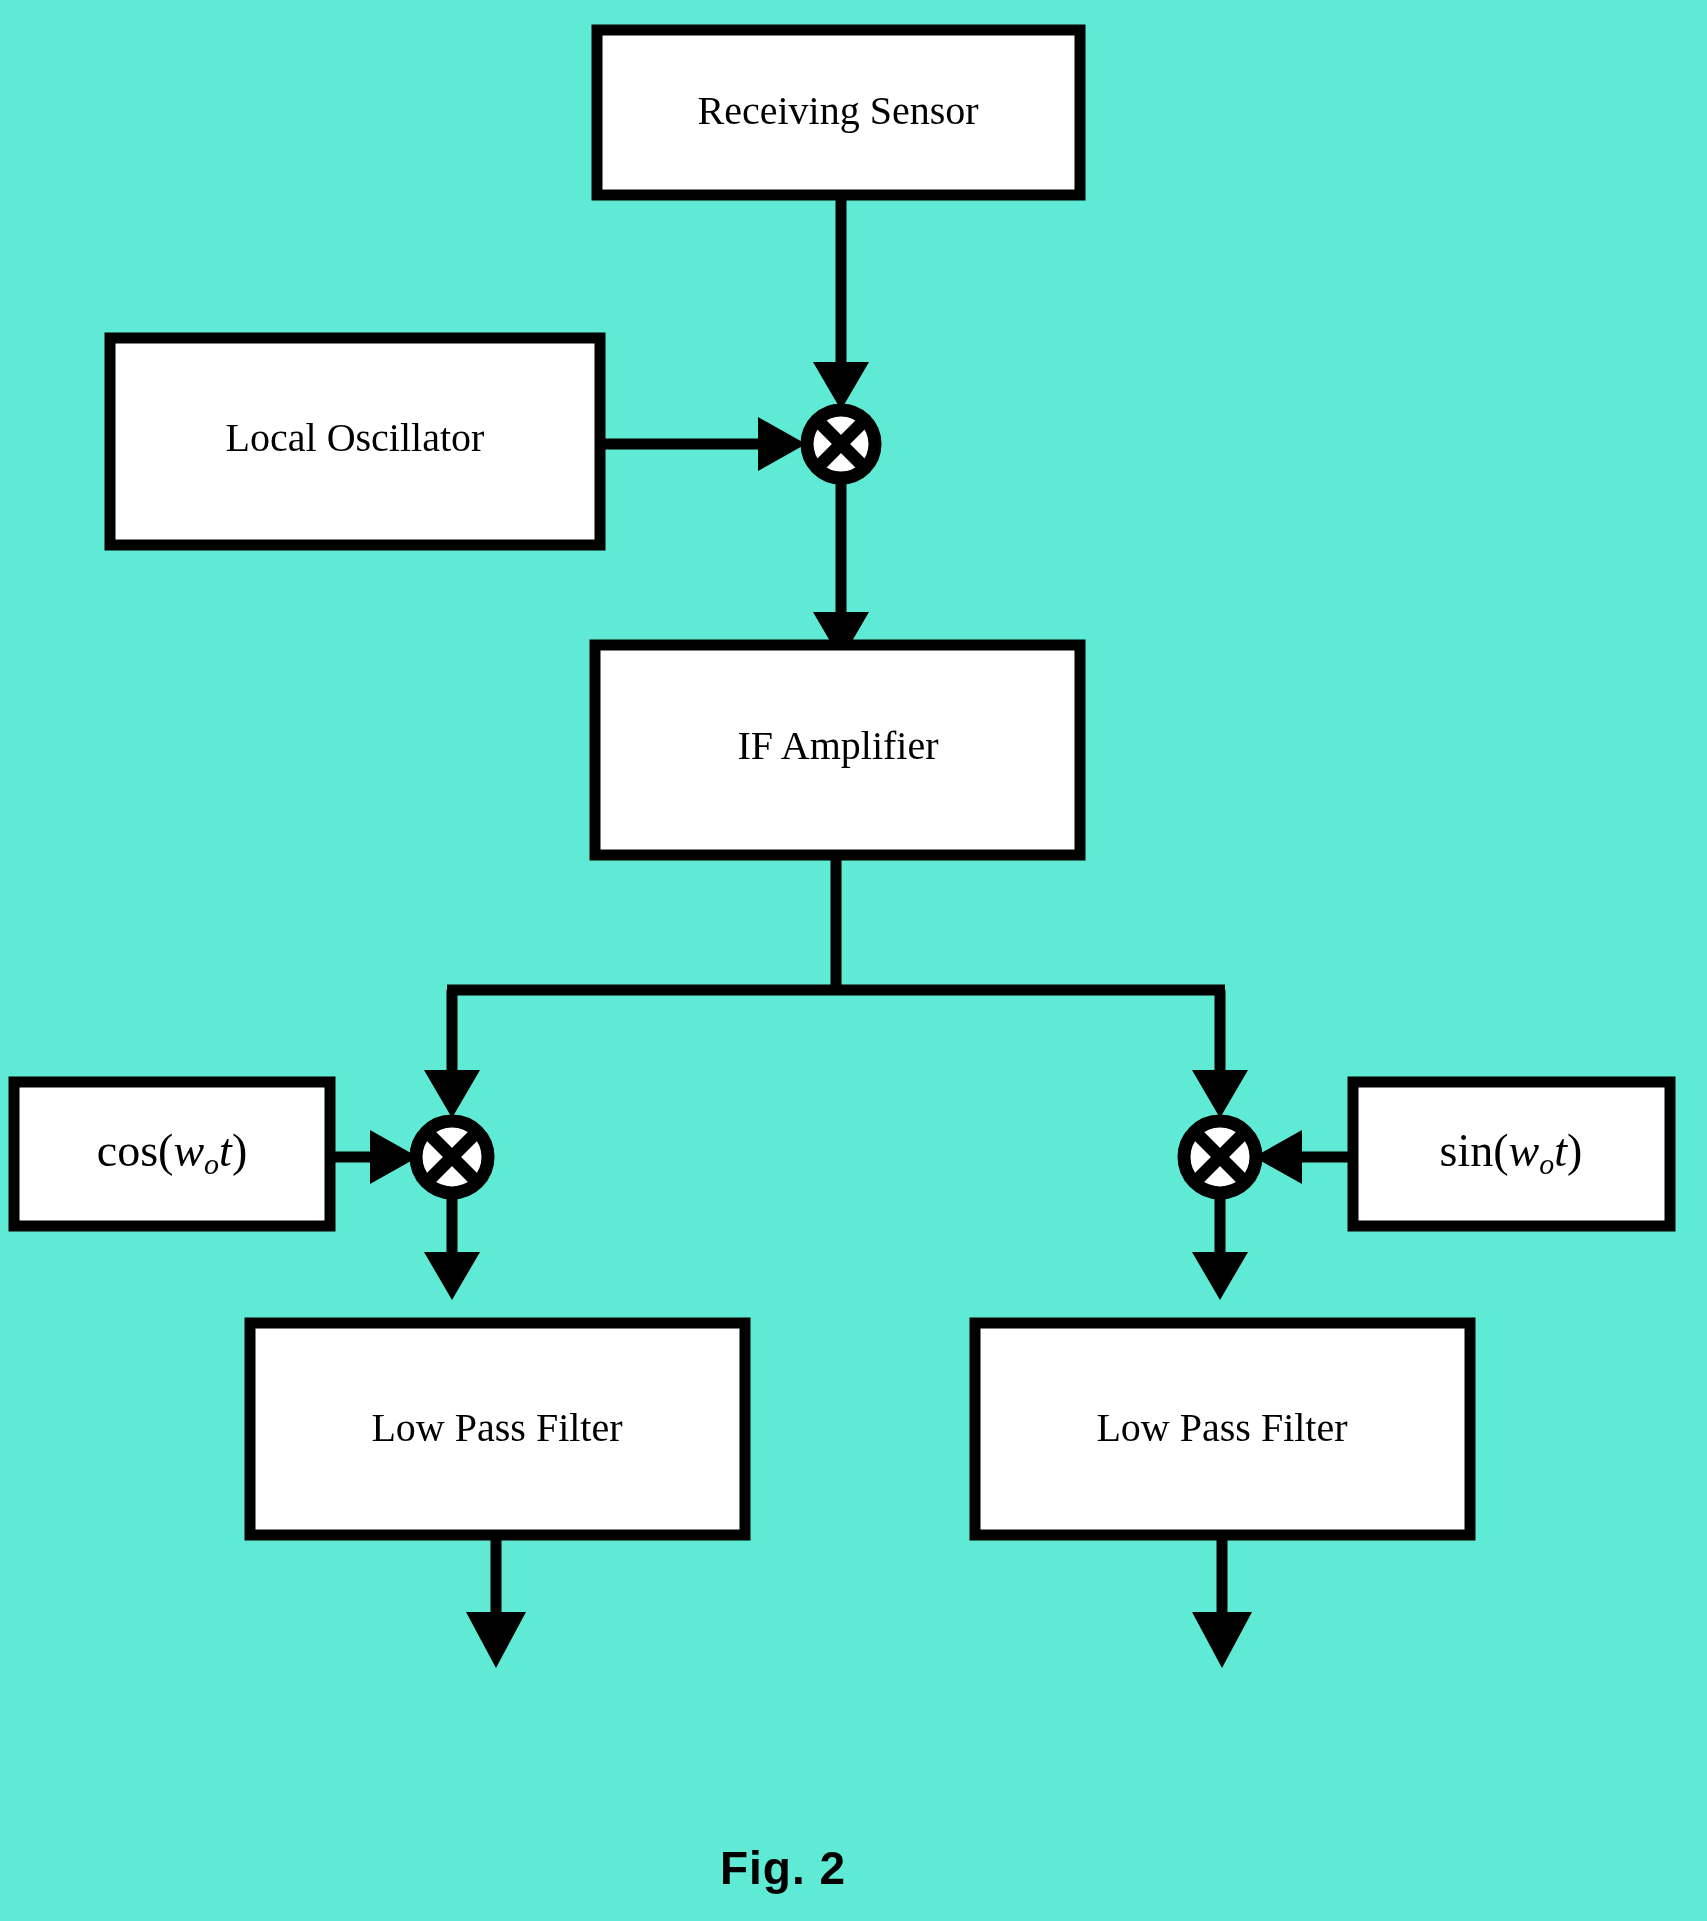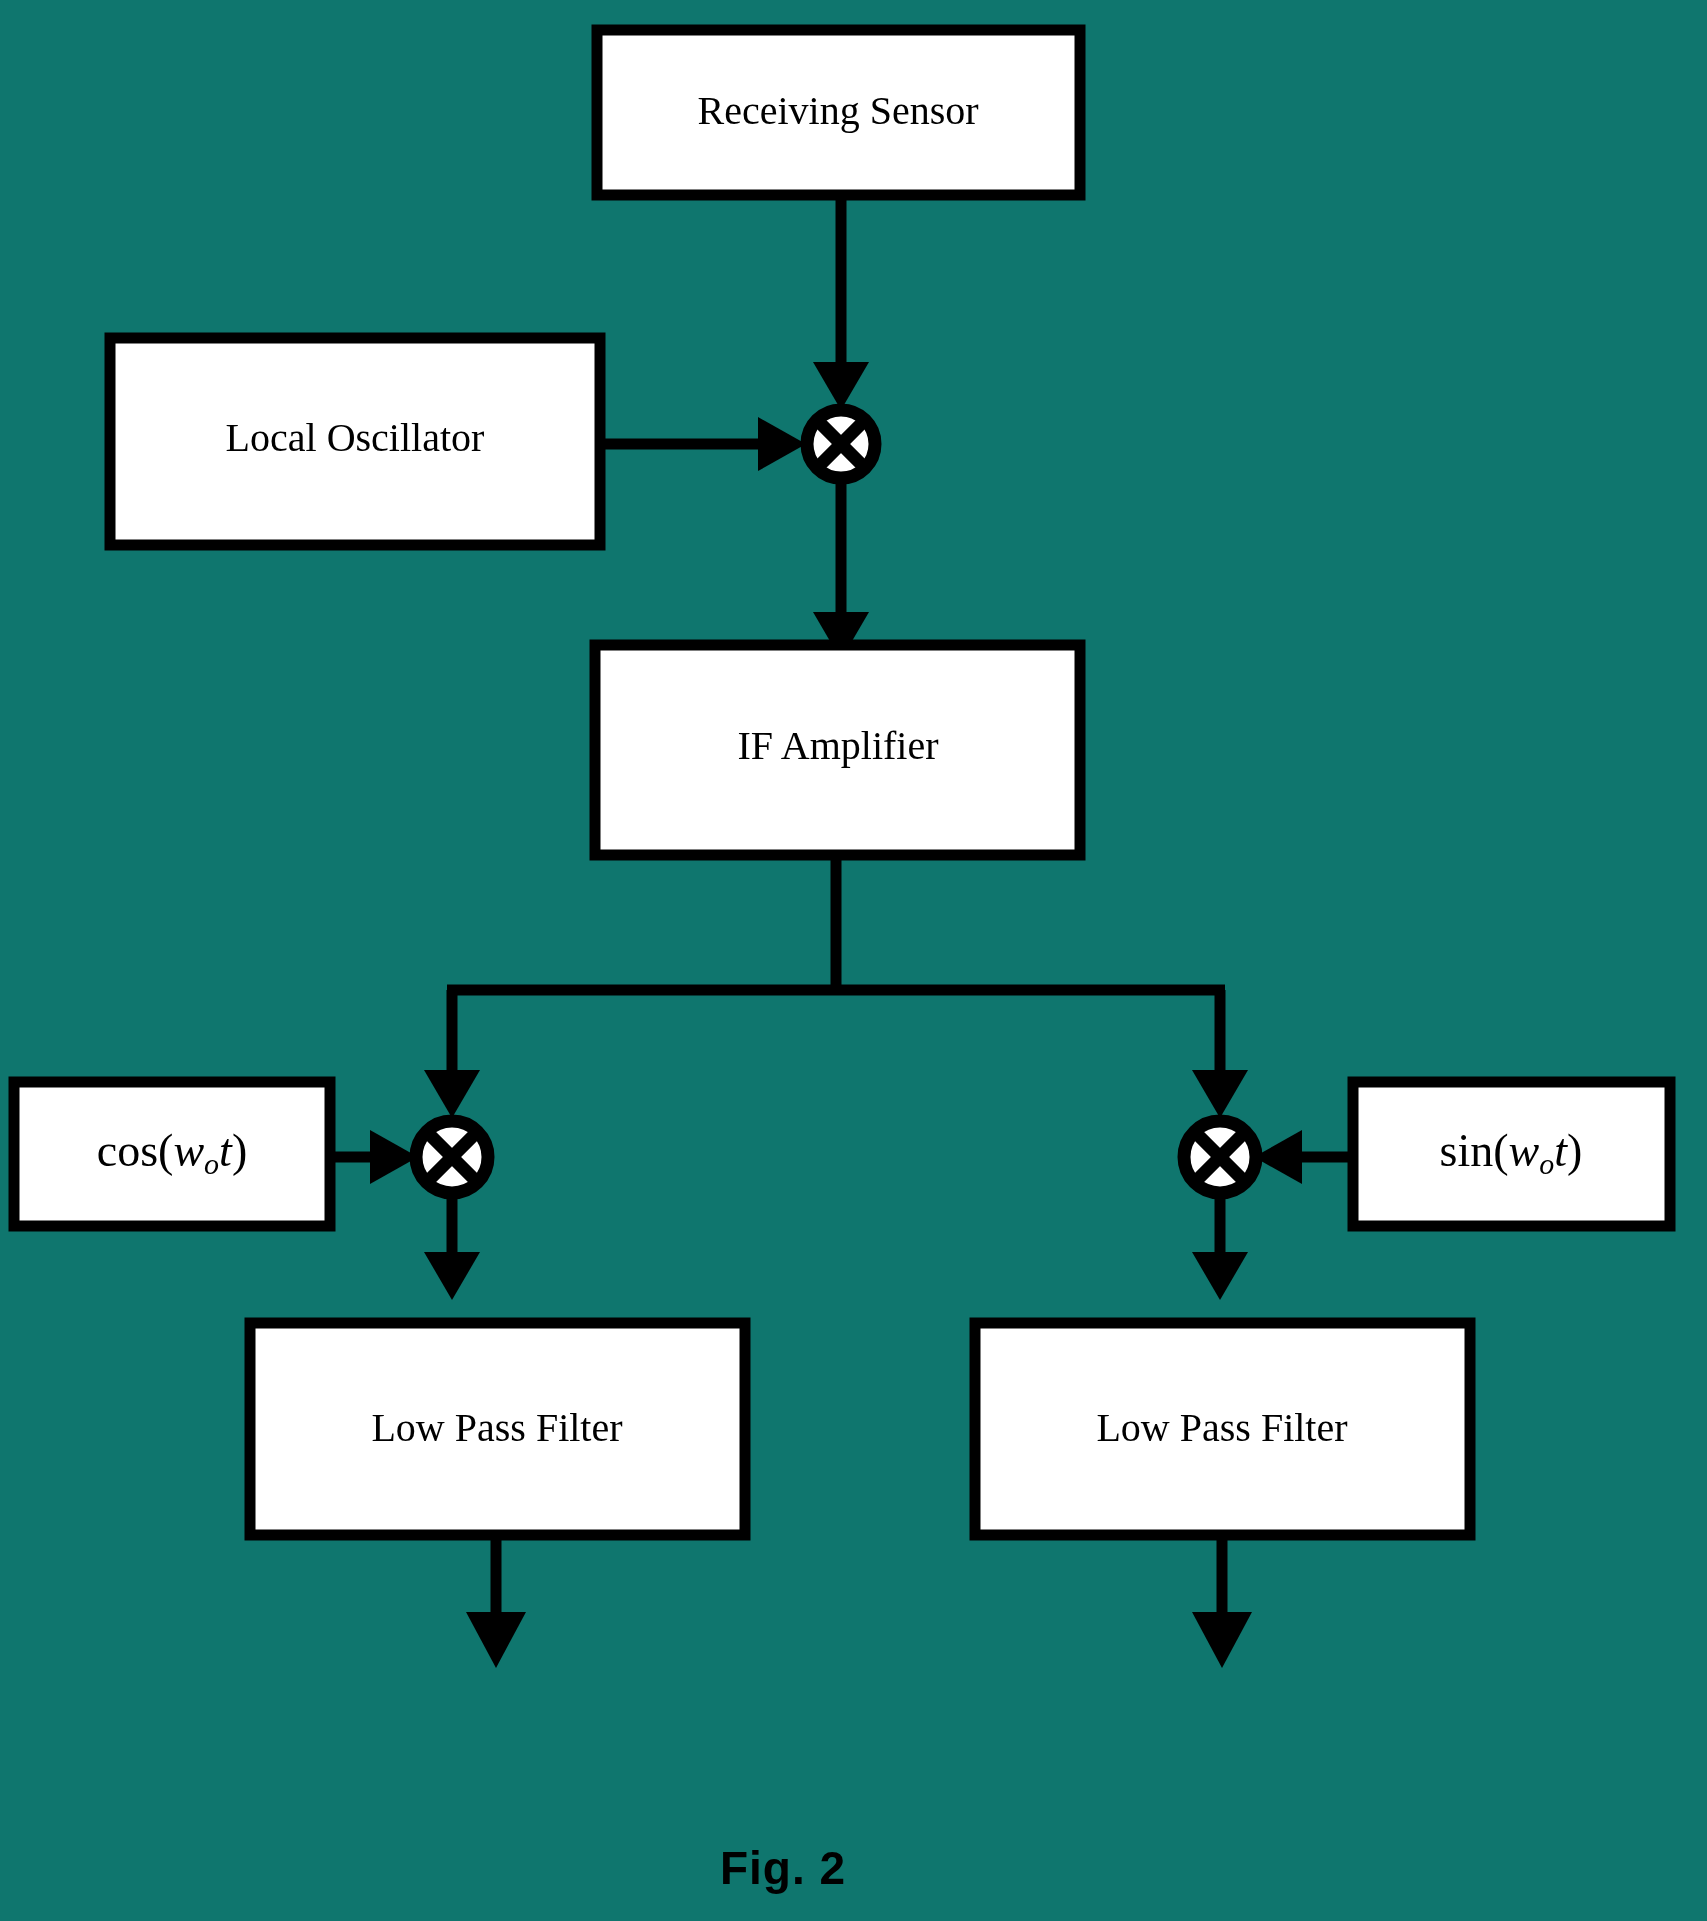--- a/index.html
+++ b/index.html
@@ -77,21 +77,21 @@
     font-size: 46px;
     fill: #000000;
     text-anchor: middle;
     dominant-baseline: middle;
     letter-spacing: 1px;
   }
 </style>
 </head>
 <body>
 
-<div id="figure-root" style="background: #0f766e;">
+<div id="figure-root" style="background: #5eead4;">
 
   <svg id="diagram" viewBox="0 0 1707 1921" xmlns="http://www.w3.org/2000/svg">
 
     <g>
       <line class="wire" x1="841" y1="195" x2="841" y2="386"></line>
       <polygon class="arrow-head" points="841,410 813,362 869,362"></polygon>
     </g>
 
     <g>
       <line class="wire" x1="600" y1="444" x2="780" y2="444"></line>

